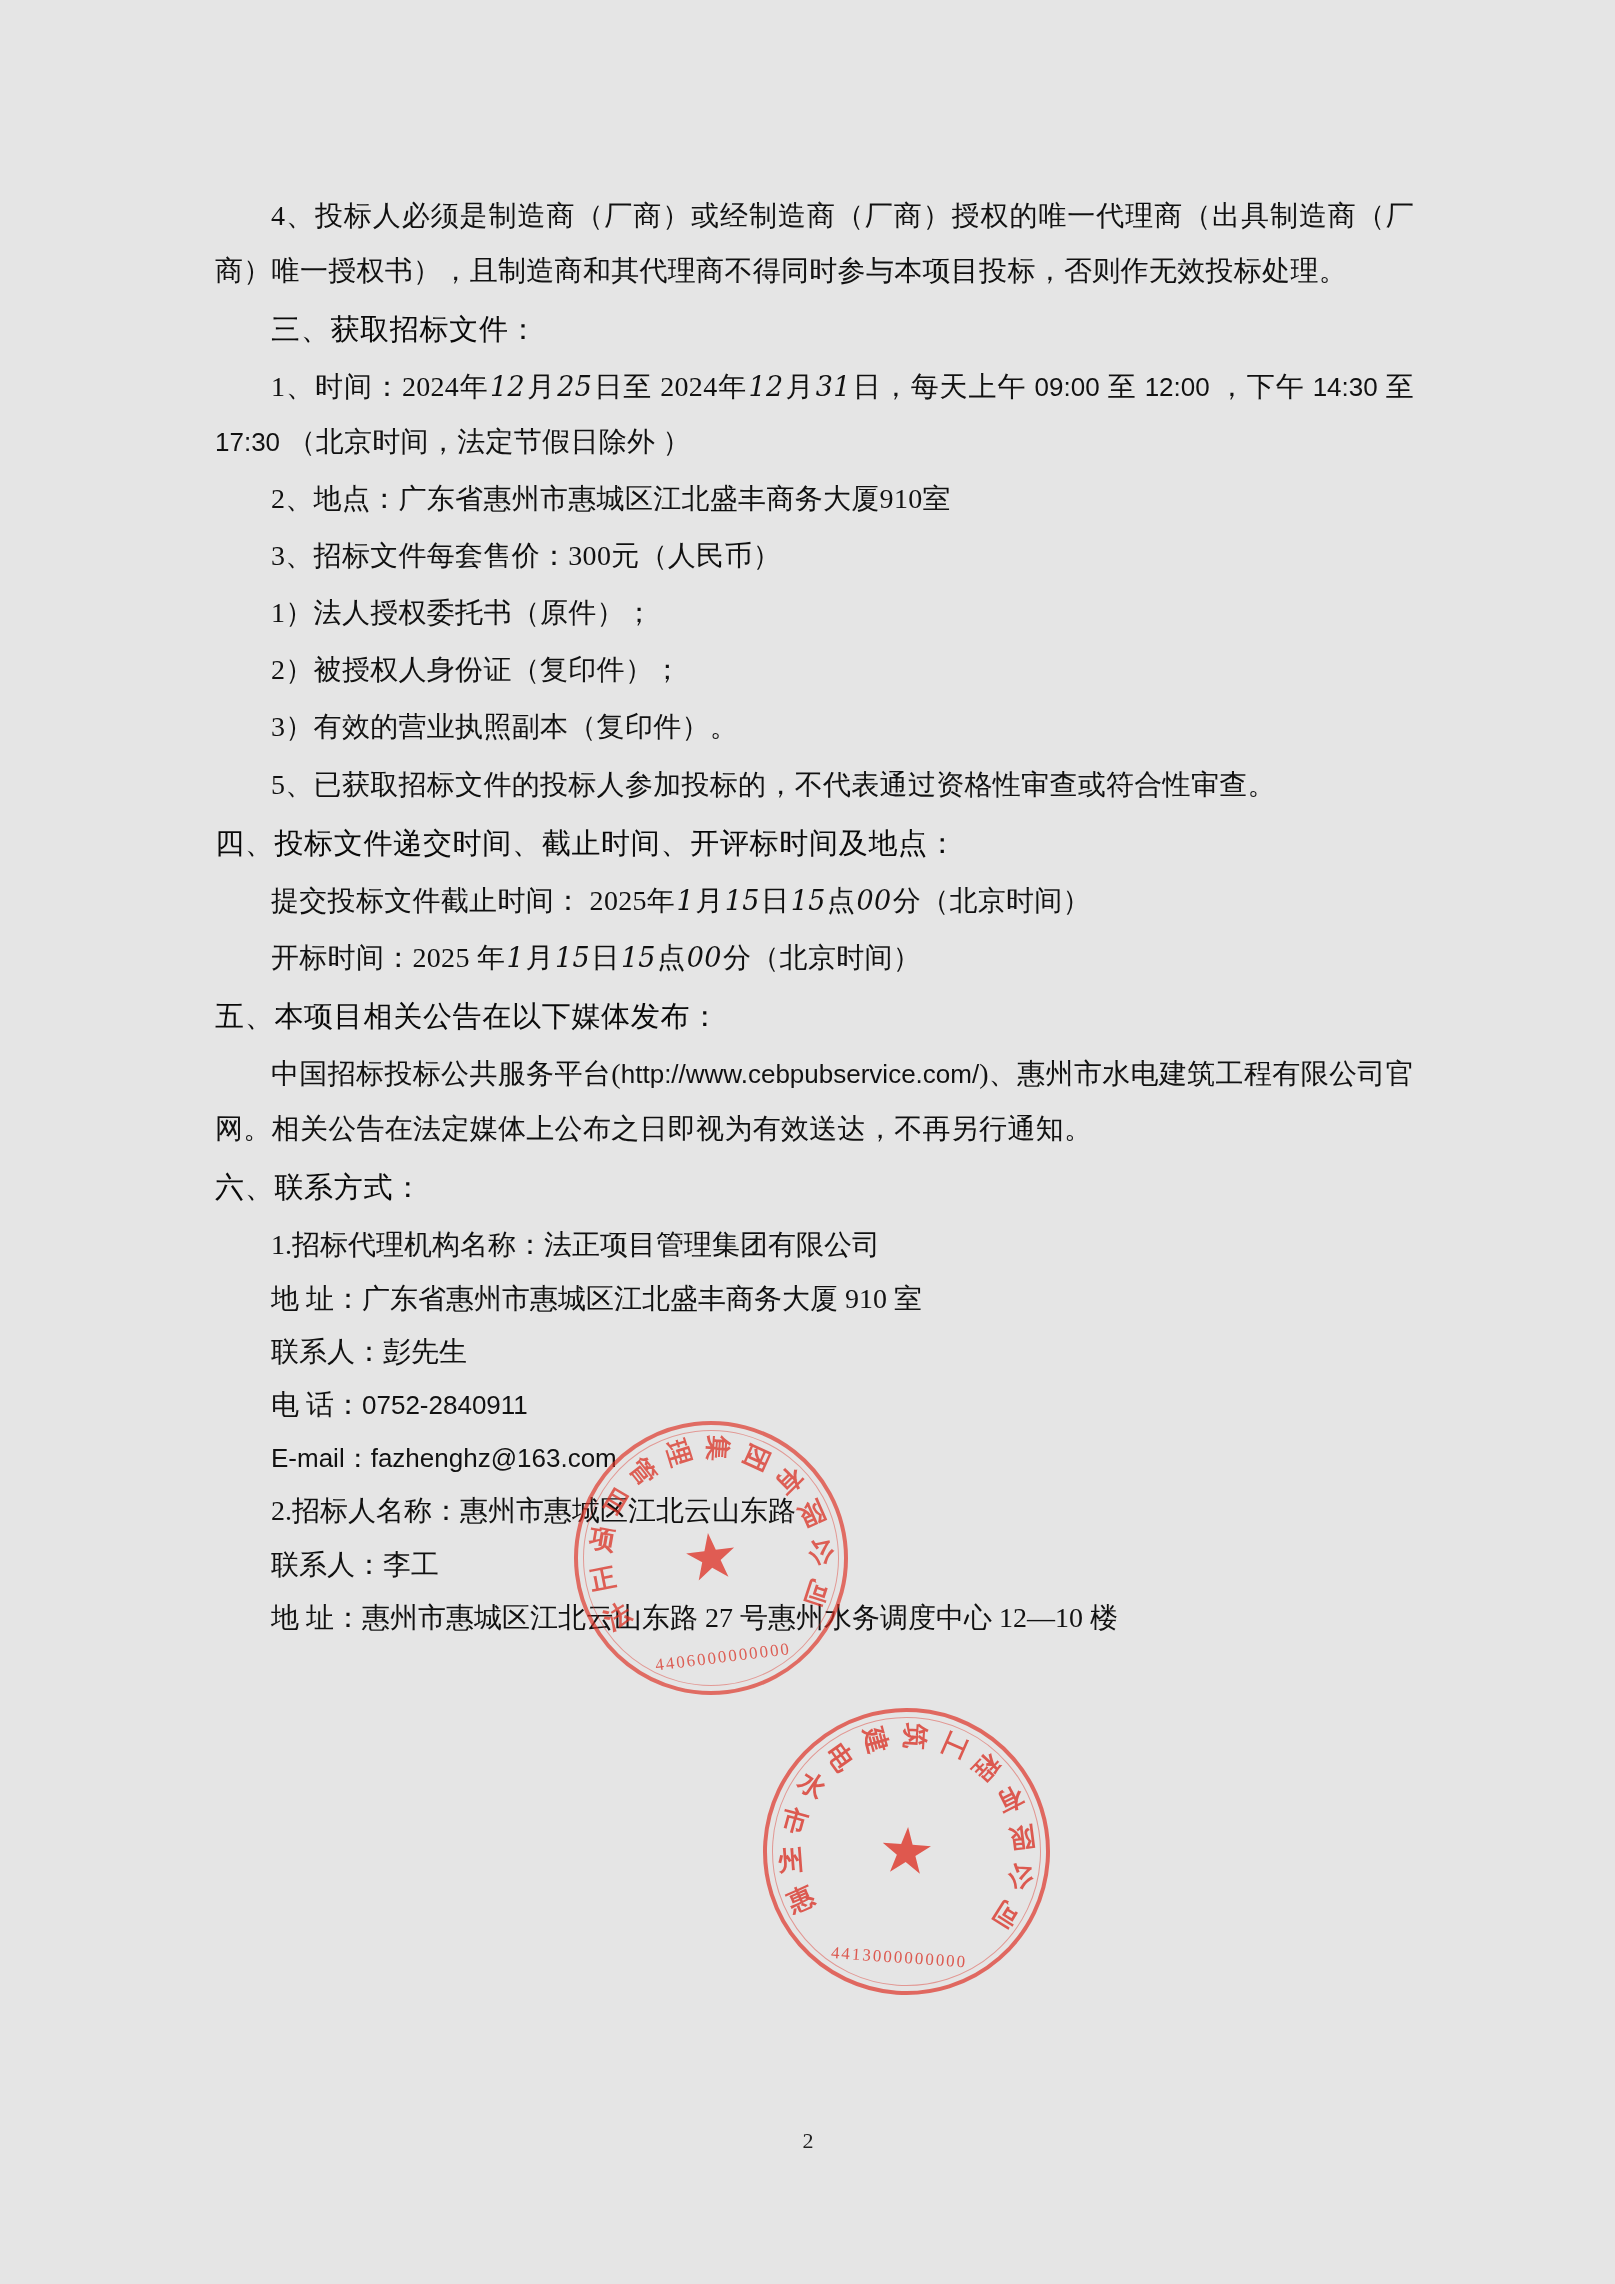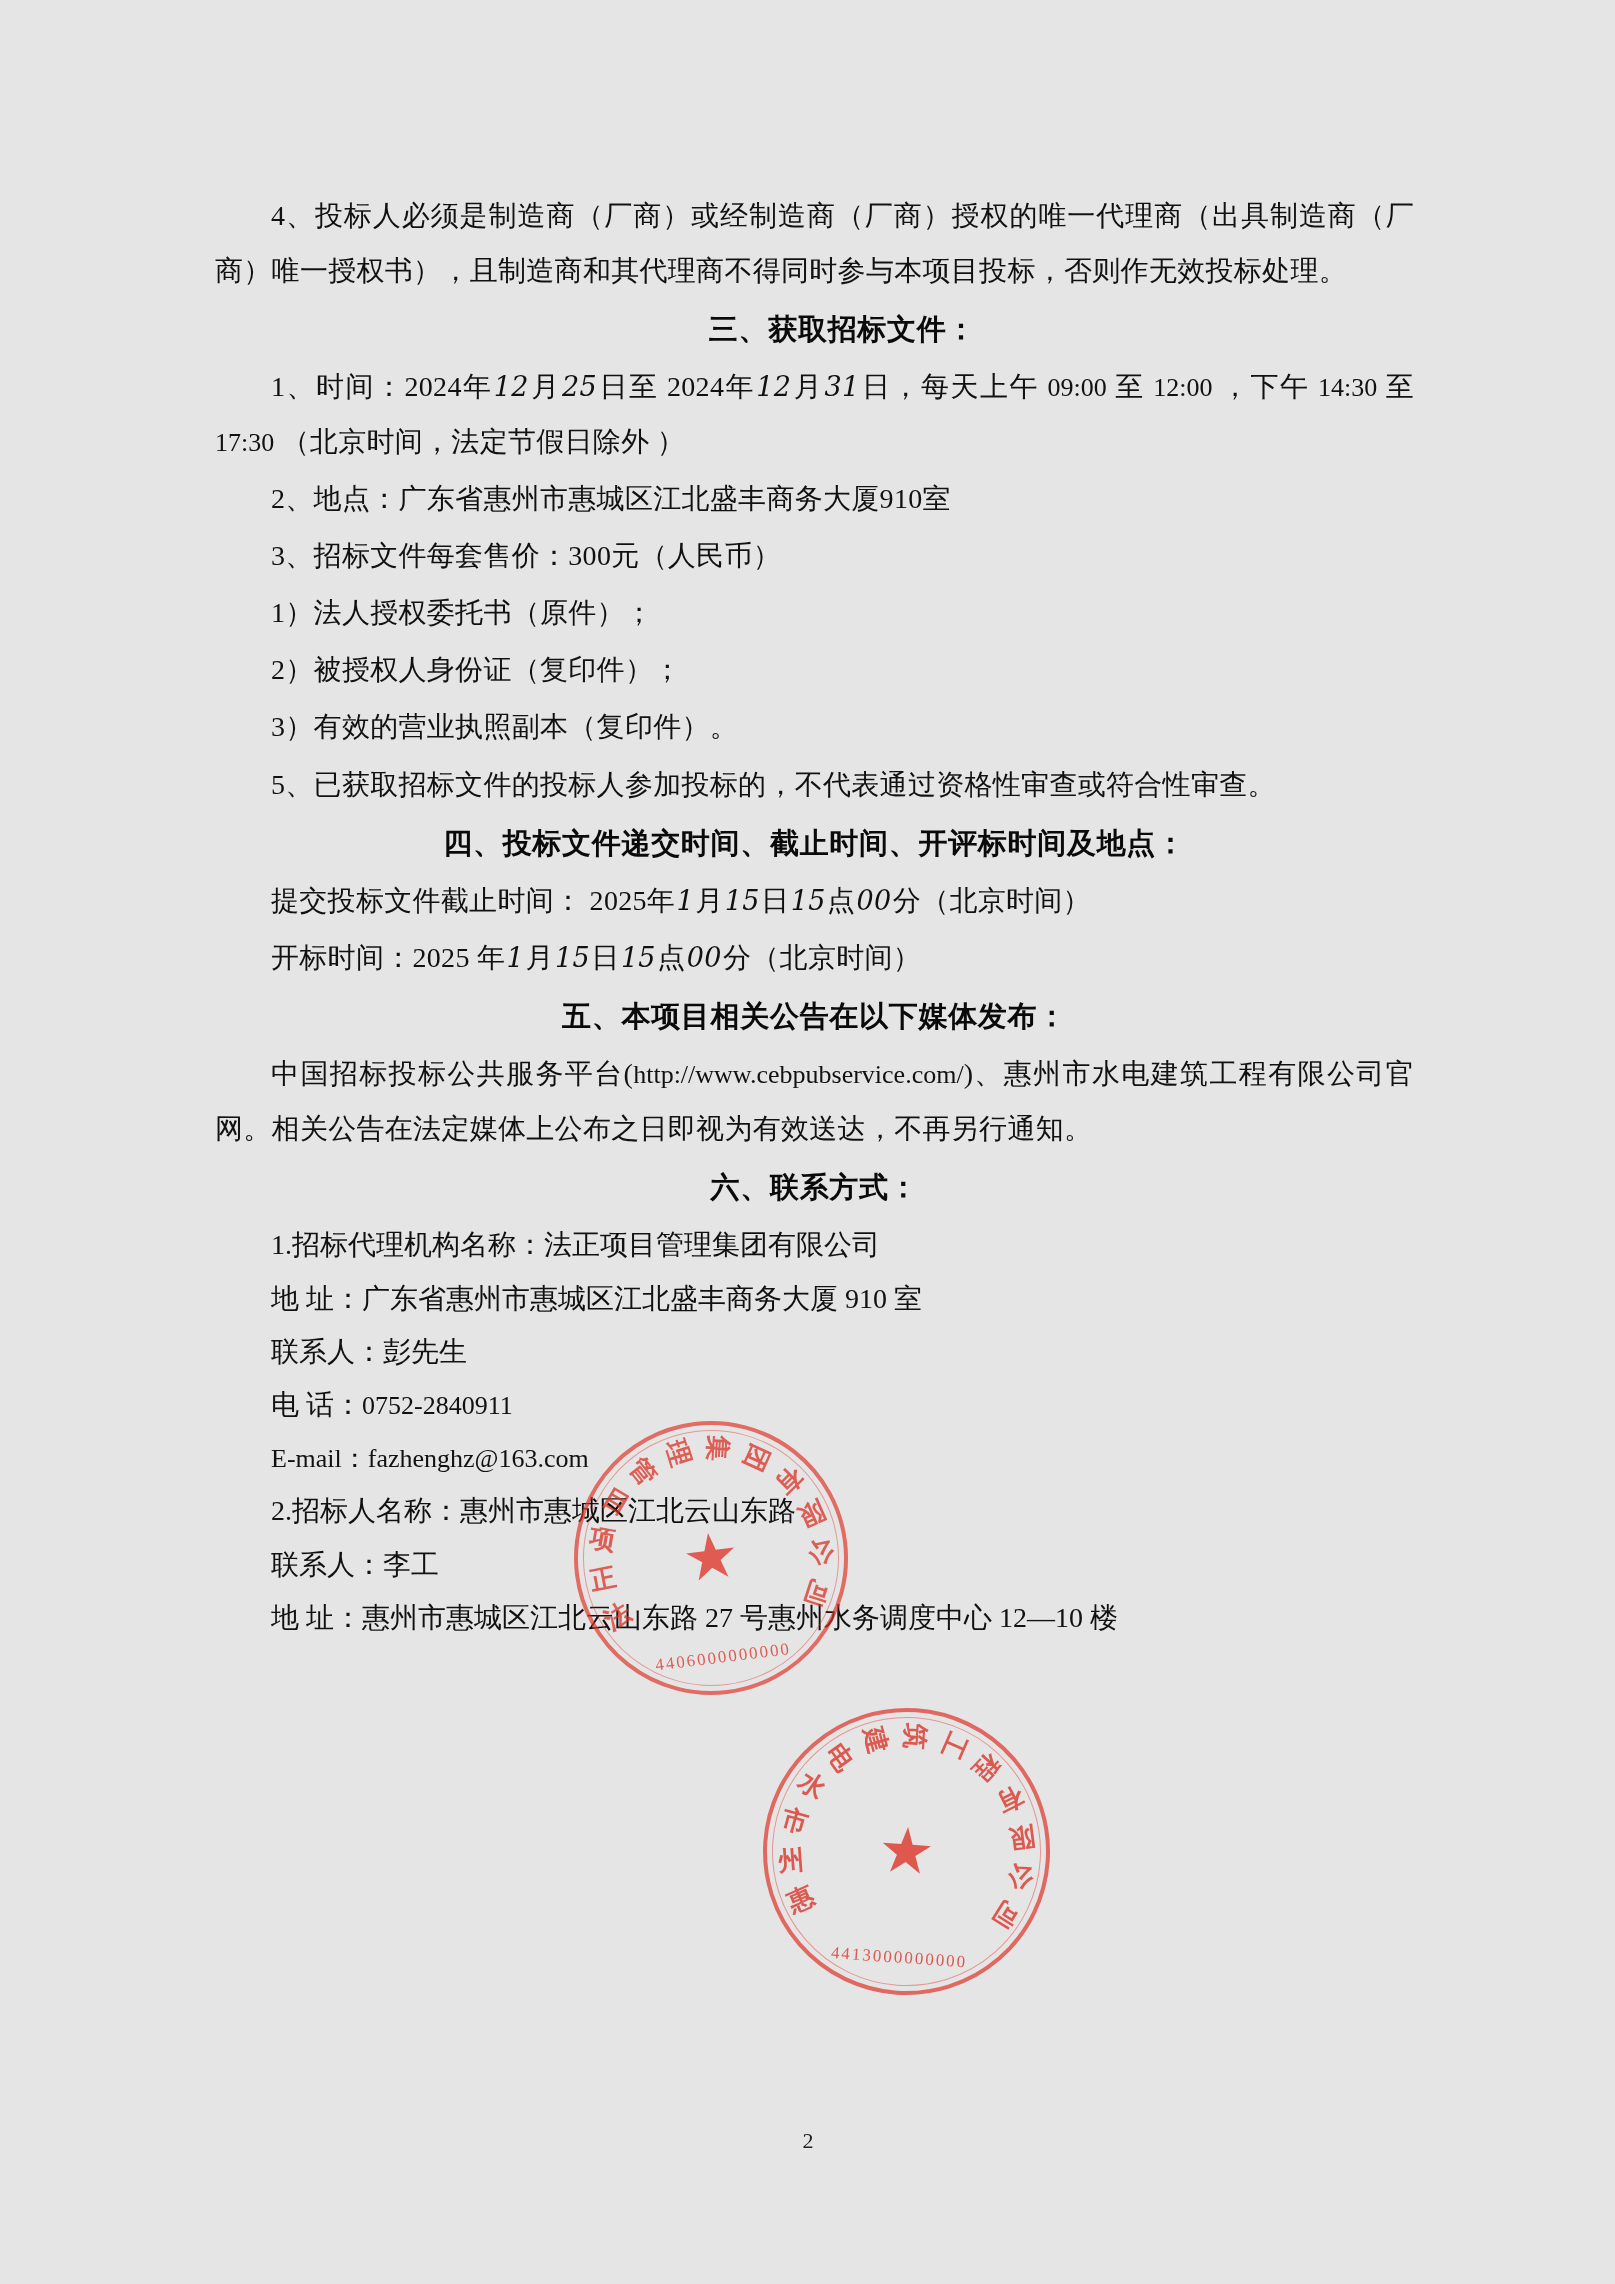--- a/index.html
+++ b/index.html
@@ -29,32 +29,31 @@
     color: #111;
     text-align: justify;
     margin: 0 0 2.6px 0;
     letter-spacing: 0.3px;
   }
   .indent {
     text-indent: 56px;
   }
   .heading {
     font-size: 29px;
-    font-weight: bold;
+    font-weight: normal;
     line-height: 1.95;
     color: #0a0a0a;
     margin: 0 0 2.6px 0;
     letter-spacing: 0.7px;
-    text-align: center;
   }
   .heading.indent {
     text-indent: 56px;
   }
   .mono {
-    font-family: Liberation Serif, serif;
+    font-family: Liberation Sans, sans-serif;
     font-size: 26px;
     letter-spacing: 0px;
   }
   .hand {
     font-family: "DejaVu Serif", serif;
     font-style: italic;
     font-size: 27px;
     color: #111;
     padding: 0 1.3px;
   }

